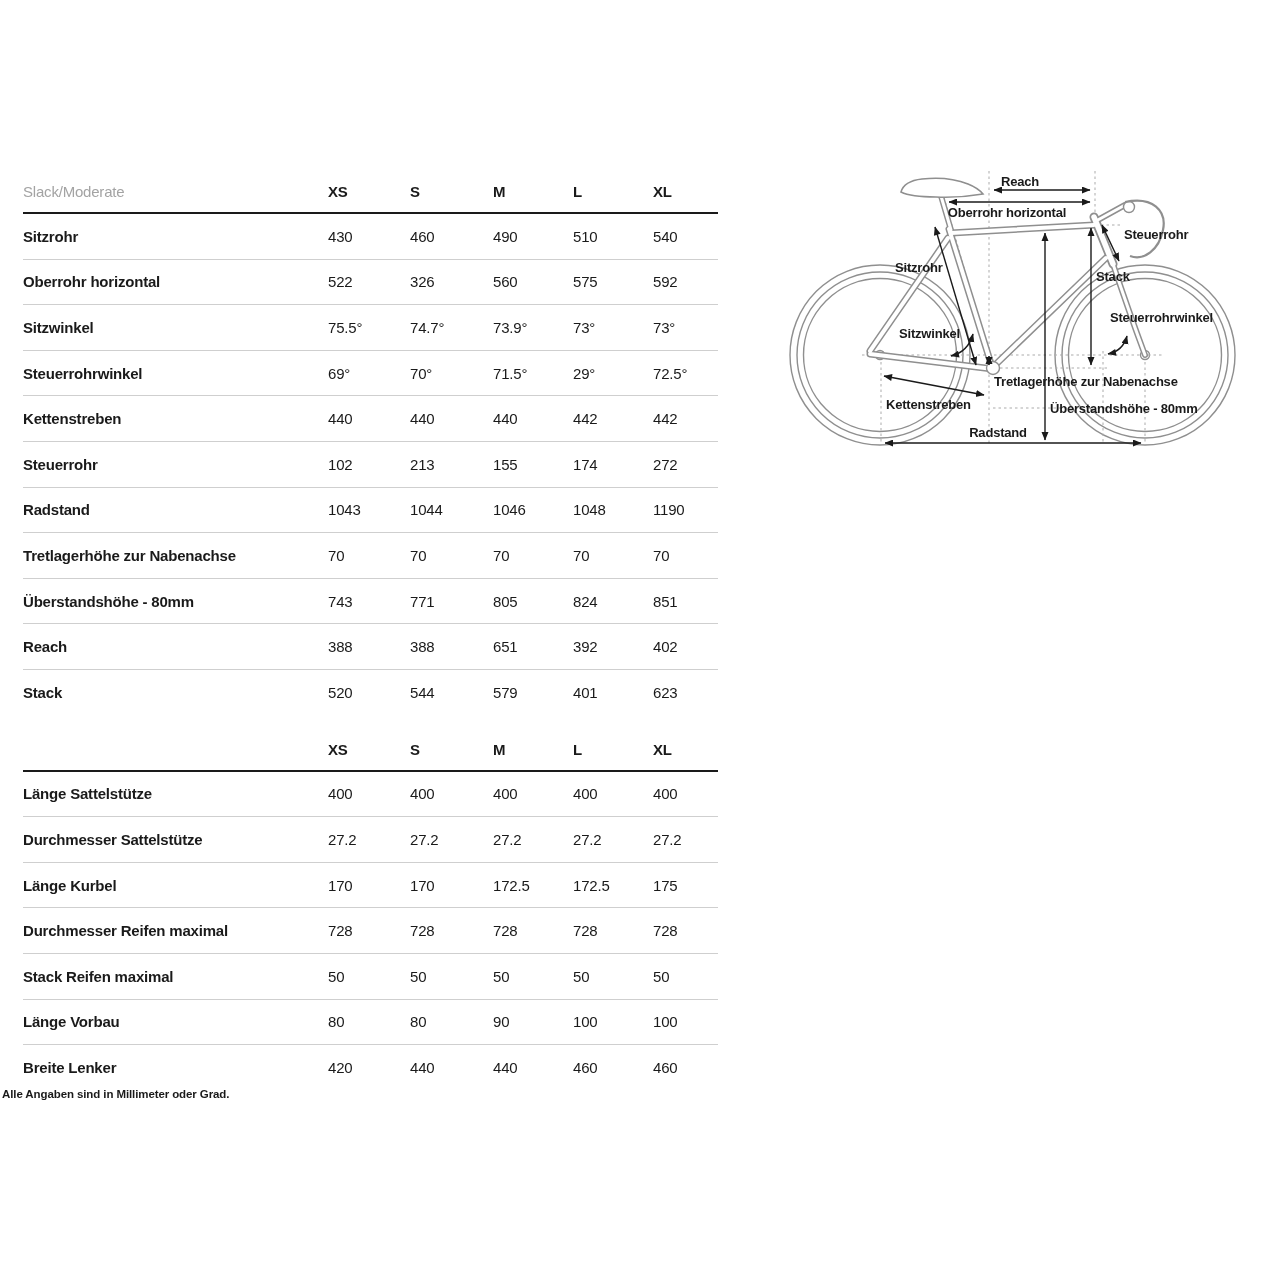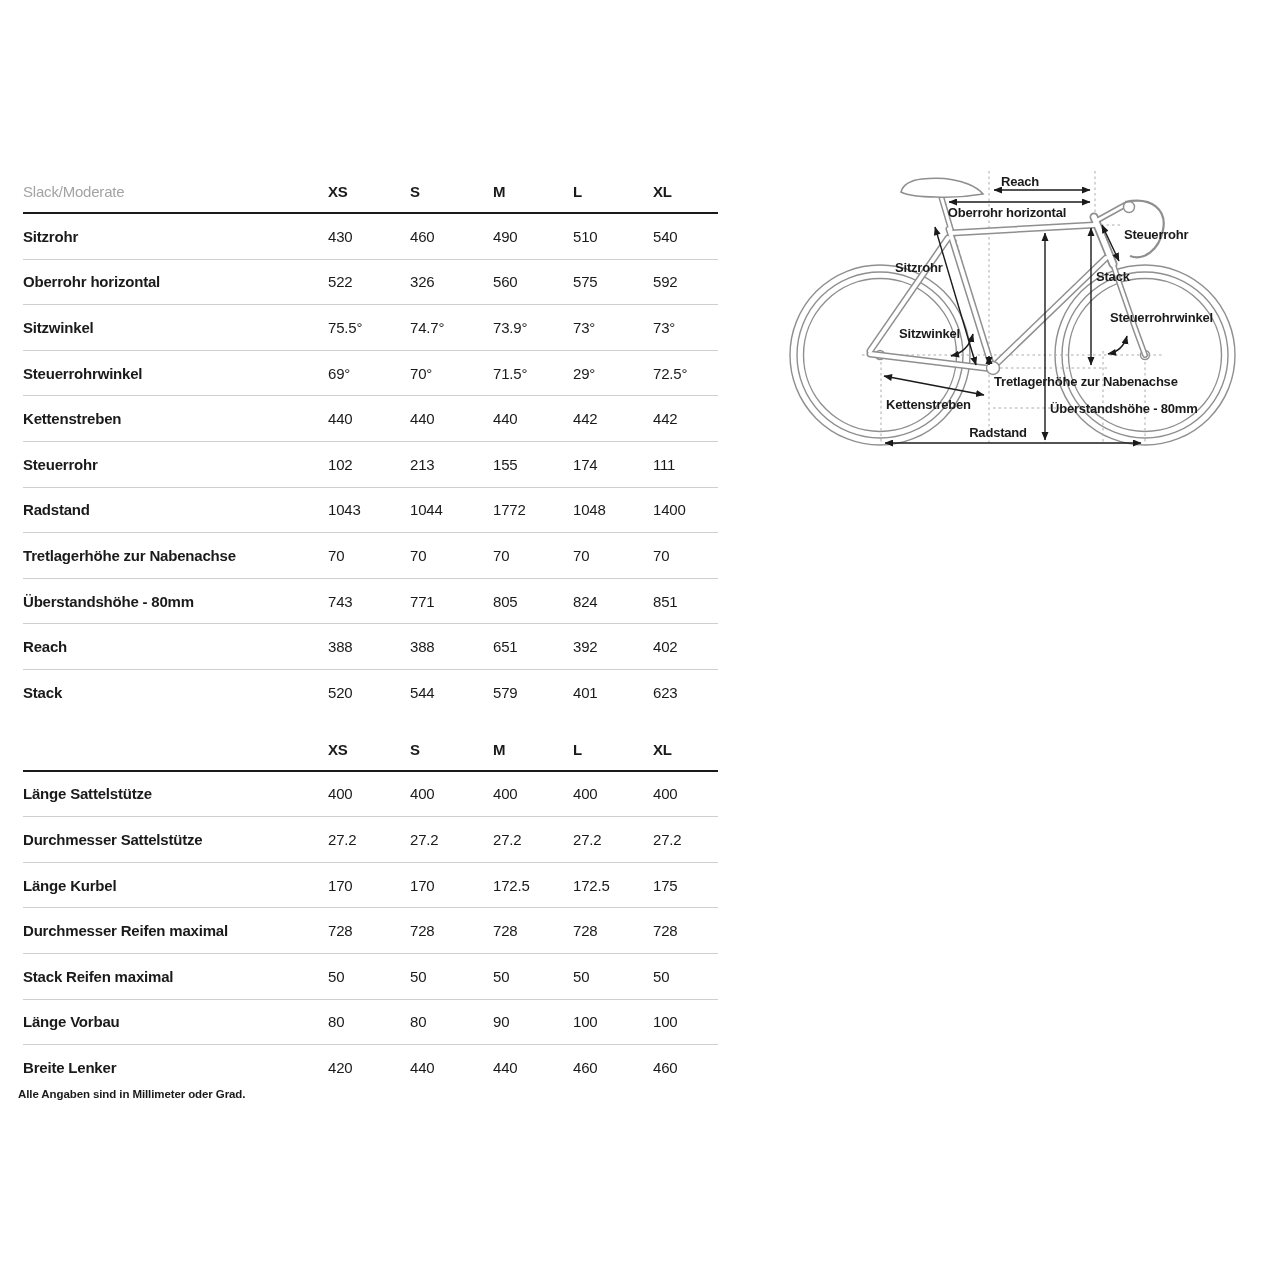--- a/index.html
+++ b/index.html
@@ -20,21 +20,21 @@
     letter-spacing:-0.2px;
   }
   .t-body .t-row:last-child { border-bottom:none; }
   .t-head { height:41px; border-bottom:2px solid #1a1a1a; }
   .cell { white-space:nowrap; overflow:hidden; }
   .cell.label { font-weight:bold; }
   .t-head .cell.label { font-weight:normal; color:#a3a3a3; }
   .t-head .cell.col { font-weight:bold; }
   .sec-spacer { height:14px; }
   .footnote {
-    position:absolute; left:18px; top:1088px;
+    position:absolute; left:2px; top:1088px;
     font-size:11.5px; font-weight:bold; letter-spacing:-0.1px;
   }
 
   
   .diagram { position:absolute; left:788px; top:165px; width:482px; height:292px; }
   .diagram svg { display:block; width:100%; height:100%; }
   .dlabel {
     font-family:"Liberation Sans", sans-serif;
     font-size:13px; font-weight:bold; fill:#1a1a1a; letter-spacing:-0.2px;
   }
@@ -99,29 +99,29 @@
           <div class="cell val">440</div>
           <div class="cell val">442</div>
           <div class="cell val">442</div>
         </div>
         <div class="t-row">
           <div class="cell label">Steuerrohr</div>
           <div class="cell val">102</div>
           <div class="cell val">213</div>
           <div class="cell val">155</div>
           <div class="cell val">174</div>
-          <div class="cell val">111</div>
+          <div class="cell val">272</div>
         </div>
         <div class="t-row">
           <div class="cell label">Radstand</div>
           <div class="cell val">1043</div>
           <div class="cell val">1044</div>
-          <div class="cell val">1772</div>
+          <div class="cell val">1046</div>
           <div class="cell val">1048</div>
-          <div class="cell val">1400</div>
+          <div class="cell val">1190</div>
         </div>
         <div class="t-row">
           <div class="cell label">Tretlagerhöhe zur Nabenachse</div>
           <div class="cell val">70</div>
           <div class="cell val">70</div>
           <div class="cell val">70</div>
           <div class="cell val">70</div>
           <div class="cell val">70</div>
         </div>
         <div class="t-row">

